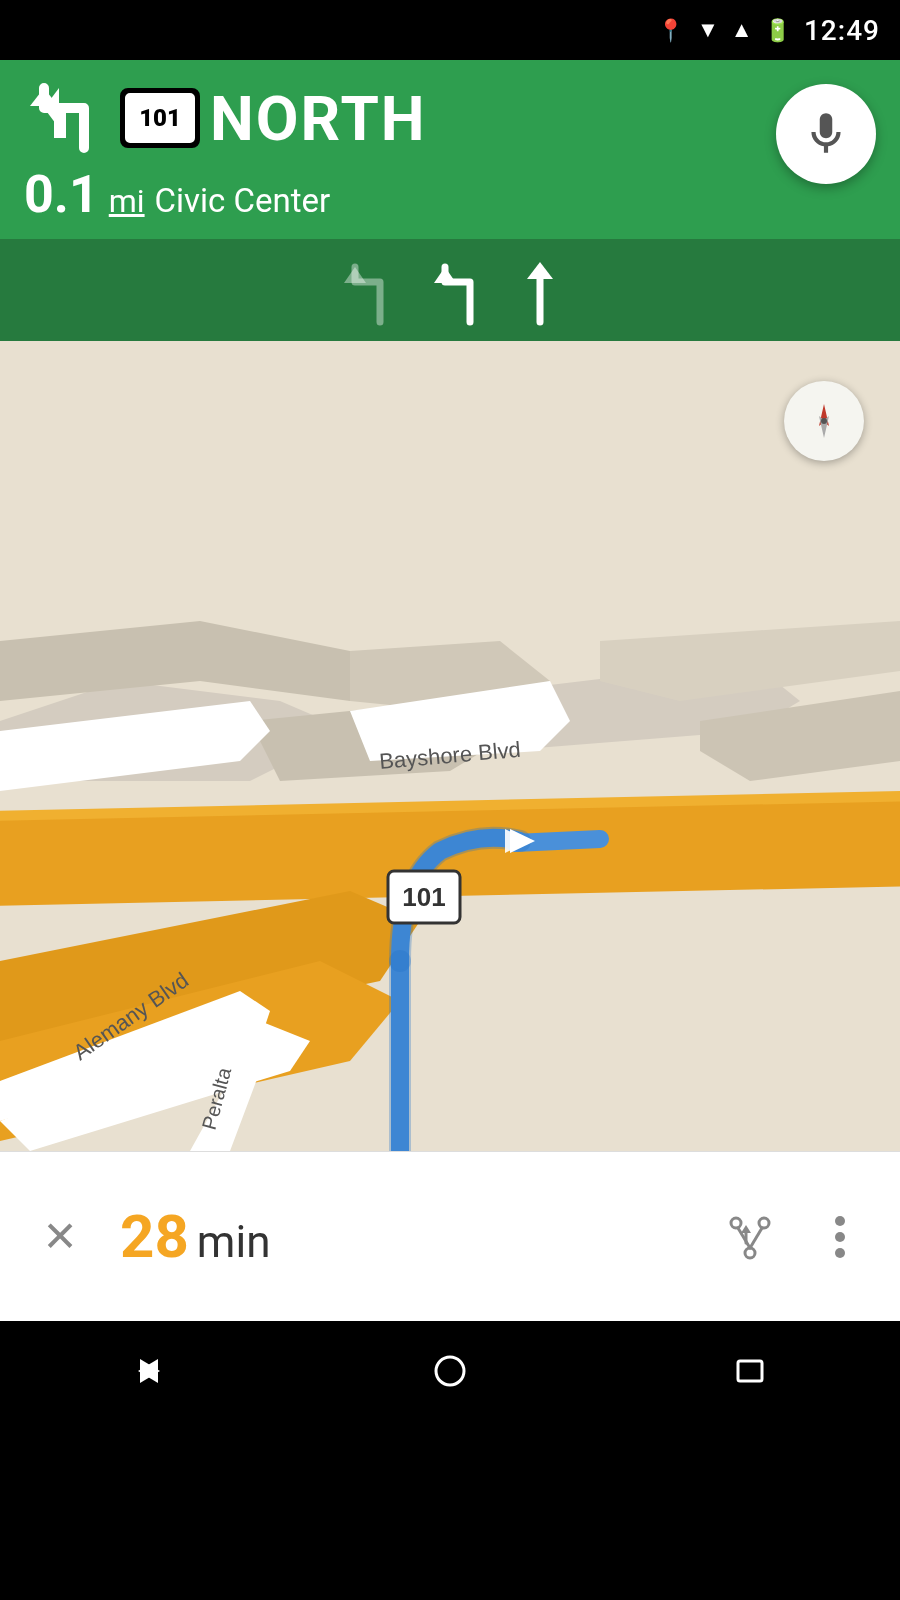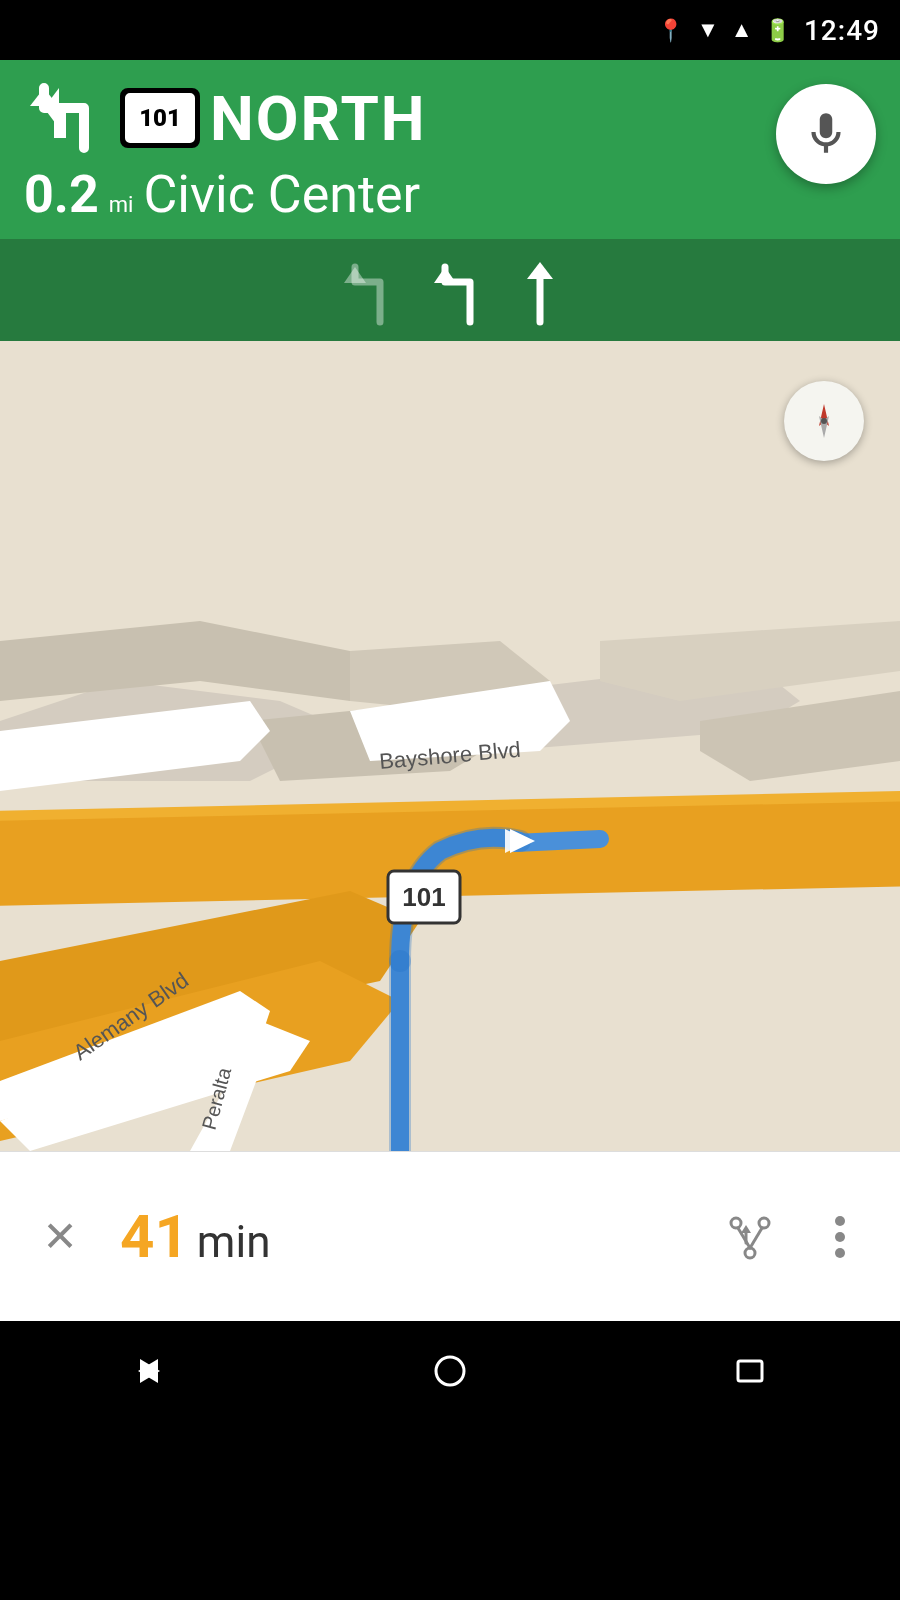--- a/index.html
+++ b/index.html
@@ -87,26 +87,27 @@
       align-items: baseline;
       gap: 10px;
     }
     #distance-number {
       color: #fff;
       font-size: 52px;
       font-weight: 700;
     }
     #distance-unit {
       color: #fff;
-      font-size: 22px;
+      font-size: 32px;
       font-weight: 400;
+      text-decoration: underline;
     }
     #street-name {
       color: #fff;
-      font-size: 52px;
+      font-size: 33px;
       font-weight: 400;
     }
     #mic-button {
       position: absolute;
       right: 24px;
       top: 24px;
       width: 100px;
       height: 100px;
       background: #fff;
       border-radius: 50%;
@@ -279,21 +280,21 @@
 
     <div id="highway-badge">
       <div class="highway-shield">
         <span>101</span>
       </div>
       <span id="direction-text">NORTH</span>
     </div>
   </div>
 
   <div id="distance-row">
-    <span id="distance-number">0.2</span>
+    <span id="distance-number">0.1</span>
     <span id="distance-unit">mi</span>
     <span id="street-name">Civic Center</span>
   </div>
 
   <div id="mic-button">
     <svg id="mic-icon-svg" viewBox="0 0 24 24">
       <path d="M12 14c1.66 0 3-1.34 3-3V5c0-1.66-1.34-3-3-3S9 3.34 9 5v6c0 1.66 1.34 3 3 3z" fill="#555"></path>
       <path d="M17 11c0 2.76-2.24 5-5 5s-5-2.24-5-5H5c0 3.53 2.61 6.43 6 6.92V21h2v-3.08c3.39-.49 6-3.39 6-6.92h-2z" fill="#555"></path>
     </svg>
   </div>
@@ -389,21 +390,21 @@
   </div>
 </div>
 
 <div id="bottom-bar">
   <div id="close-button">
     <span id="close-icon-x">✕</span>
   </div>
 
   <div id="eta-info">
     <div id="eta-row">
-      <span id="eta-minutes">41</span>
+      <span id="eta-minutes">28</span>
       <span id="eta-min-label">min</span>
     </div>
   </div>
 
   <div id="action-buttons">
     <div id="routes-button">
       <svg width="52" height="52" viewBox="0 0 52 52">
 
         <circle cx="26" cy="42" r="5" fill="none" stroke="#888" stroke-width="3"></circle>
         <circle cx="12" cy="12" r="5" fill="none" stroke="#888" stroke-width="3"></circle>

